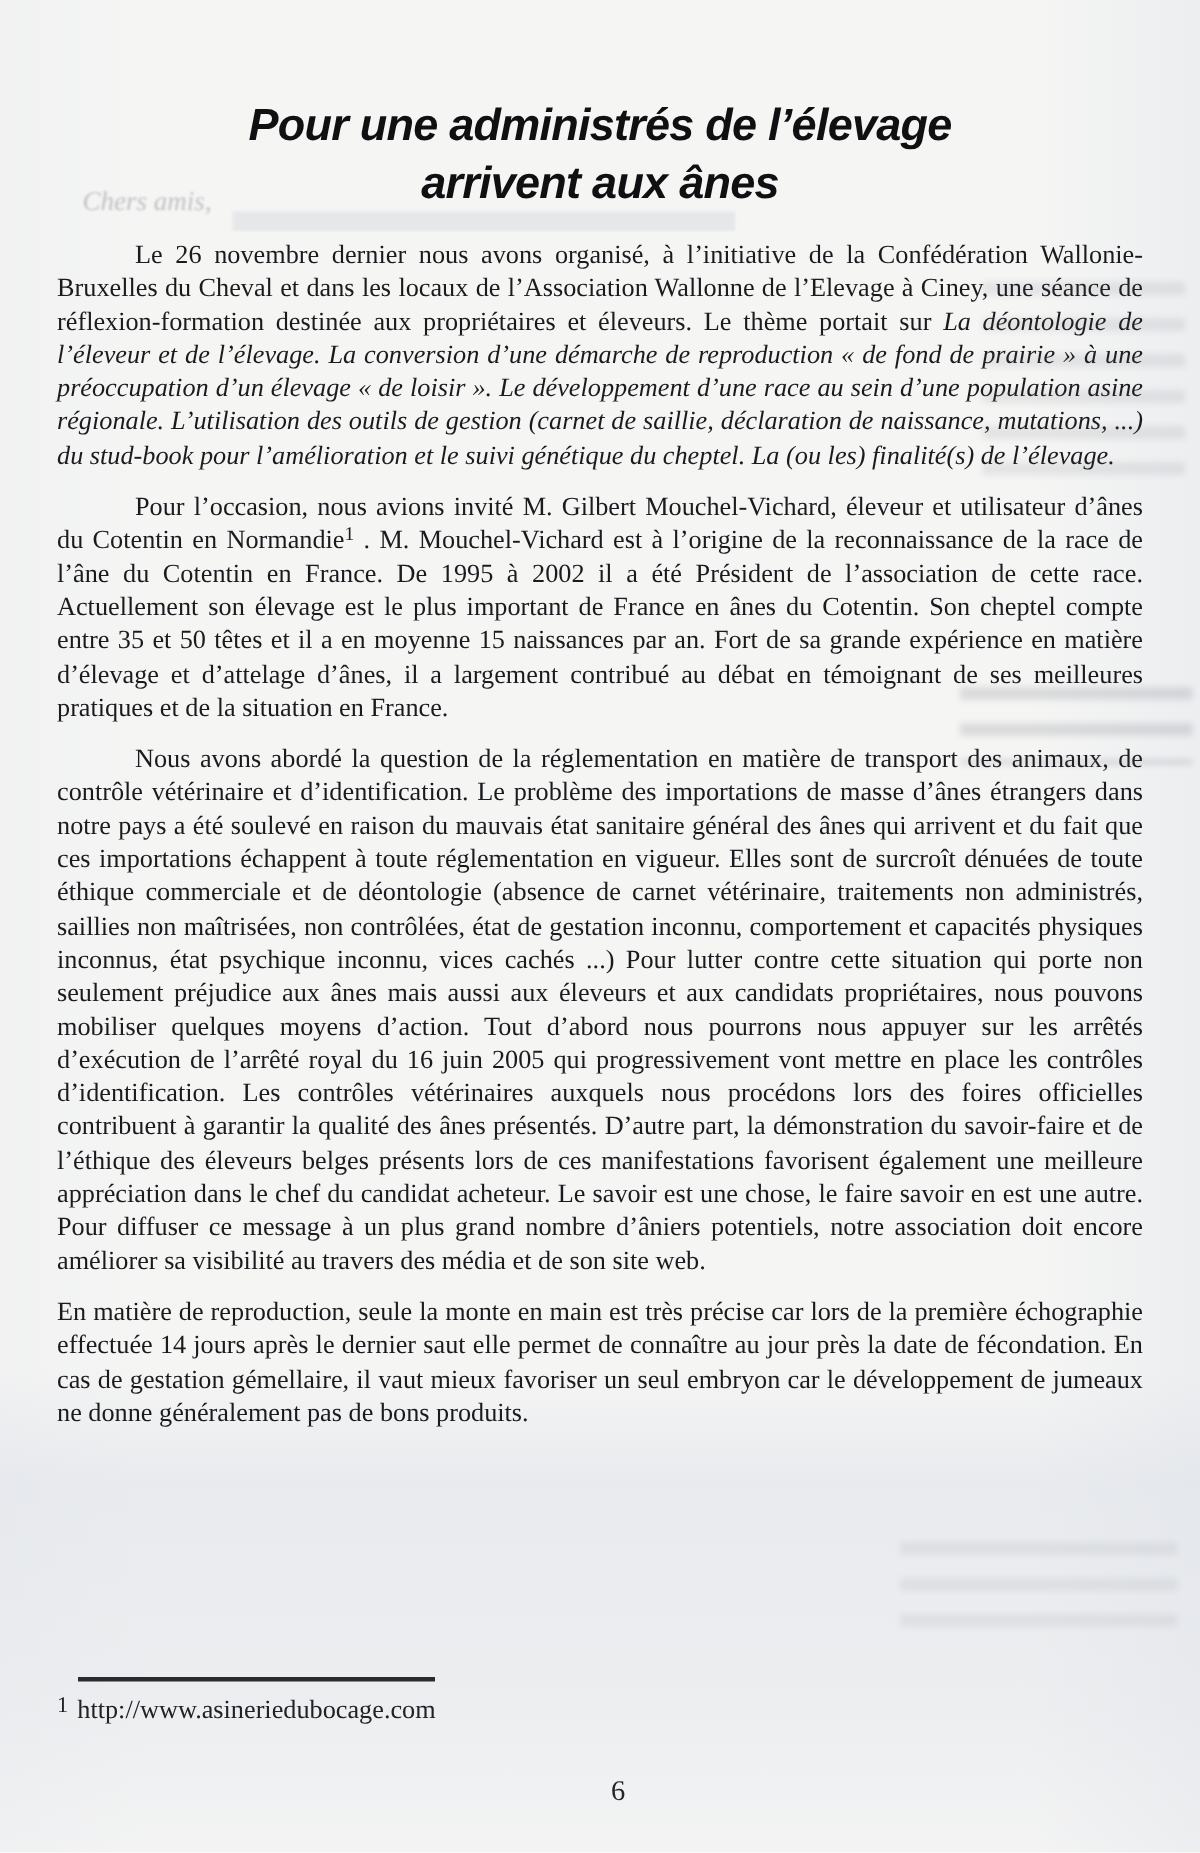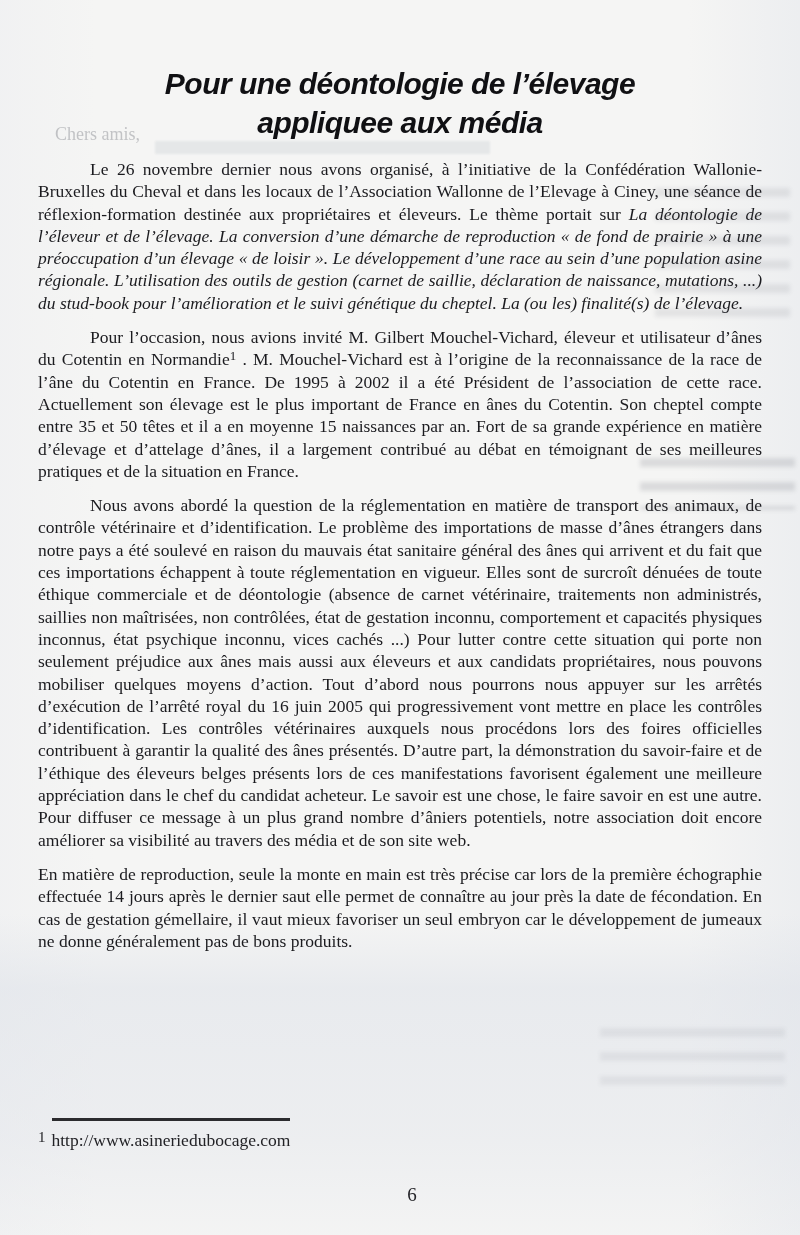--- a/index.html
+++ b/index.html
@@ -92,28 +92,28 @@
     filter: blur(1px);
     pointer-events: none;
   }
 </style>
 </head>
 <body>
 
 <div class="page">
 
   <div class="band-under-title"></div>
-  <div class="ghost" style="left:55px; top:124px;">Chers amis,</div>
+  <div class="ghost" style="left:55px; top:124px;font-style:italic;">Chers amis,</div>
   <div class="smudge smudge-1"></div>
   <div class="smudge smudge-2"></div>
   <div class="smudge smudge-3"></div>
 
   <div class="title">
-    <div>Pour une déontologie de l’élevage</div>
-    <div>appliquee aux média</div>
+    <div>Pour une administrés de l’élevage</div>
+    <div>arrivent aux ânes</div>
   </div>
 
   <div class="body-text">
     <p><span>Le 26 novembre dernier nous avons organisé,  à  l’initiative de la Confédération Wallonie-Bruxelles du Cheval et dans  les locaux de l’Association Wallonne de l’Elevage à Ciney, une séance de réflexion-formation destinée aux propriétaires et éleveurs. Le thème portait sur </span><span class="ital">La déontologie de l’éleveur et de l’élevage. La conversion d’une démarche de reproduction « de fond de prairie » à une préoccupation d’un élevage « de loisir ». Le développement d’une race au sein d’une population asine régionale. L’utilisation des outils de gestion (carnet de saillie, déclaration de naissance, mutations, ...)  du stud-book pour l’amélioration et le suivi génétique du cheptel. La (ou les) finalité(s) de l’élevage.</span></p>
 
     <p><span>Pour l’occasion, nous avions invité M. Gilbert Mouchel-Vichard, éleveur et utilisateur d’ânes du Cotentin en Normandie</span><sup class="fn">1</sup><span> . M. Mouchel-Vichard est à l’origine de la reconnaissance de la race de l’âne du Cotentin en France. De 1995 à 2002 il a été Président de l’association de cette race. Actuellement son élevage est le plus important de France en ânes du Cotentin. Son cheptel compte entre 35 et 50 têtes et il a en moyenne 15 naissances par an. Fort de sa grande expérience en matière d’élevage et d’attelage d’ânes, il a largement contribué au débat en témoignant de ses meilleures pratiques et de la situation en France.</span></p>
 
     <p>Nous avons abordé la question de la réglementation en matière de transport des animaux, de contrôle vétérinaire et d’identification. Le problème des importations de masse d’ânes étrangers dans notre pays a été soulevé en raison du mauvais état sanitaire général des ânes qui arrivent et du fait que ces importations échappent à toute réglementation en vigueur. Elles sont de surcroît dénuées de toute éthique commerciale et de déontologie (absence de carnet vétérinaire, traitements non administrés, saillies non maîtrisées, non contrôlées, état de gestation inconnu, comportement et capacités physiques inconnus, état psychique inconnu, vices cachés ...) Pour lutter contre cette situation qui porte non seulement préjudice aux ânes mais aussi aux éleveurs et aux candidats propriétaires, nous pouvons mobiliser quelques moyens d’action. Tout d’abord nous pourrons nous appuyer sur les arrêtés d’exécution de l’arrêté royal du 16 juin 2005 qui progressivement vont mettre en place les contrôles d’identification. Les contrôles vétérinaires auxquels nous procédons lors des foires officielles contribuent à garantir la qualité des ânes présentés. D’autre part, la démonstration du savoir-faire et de l’éthique des éleveurs belges présents lors de ces manifestations favorisent également une meilleure appréciation dans le chef du candidat acheteur. Le savoir est une chose, le faire savoir en est une autre. Pour diffuser ce message à un plus grand nombre d’âniers potentiels, notre association doit encore améliorer sa visibilité au travers des média et de son site web.</p>
 
 

